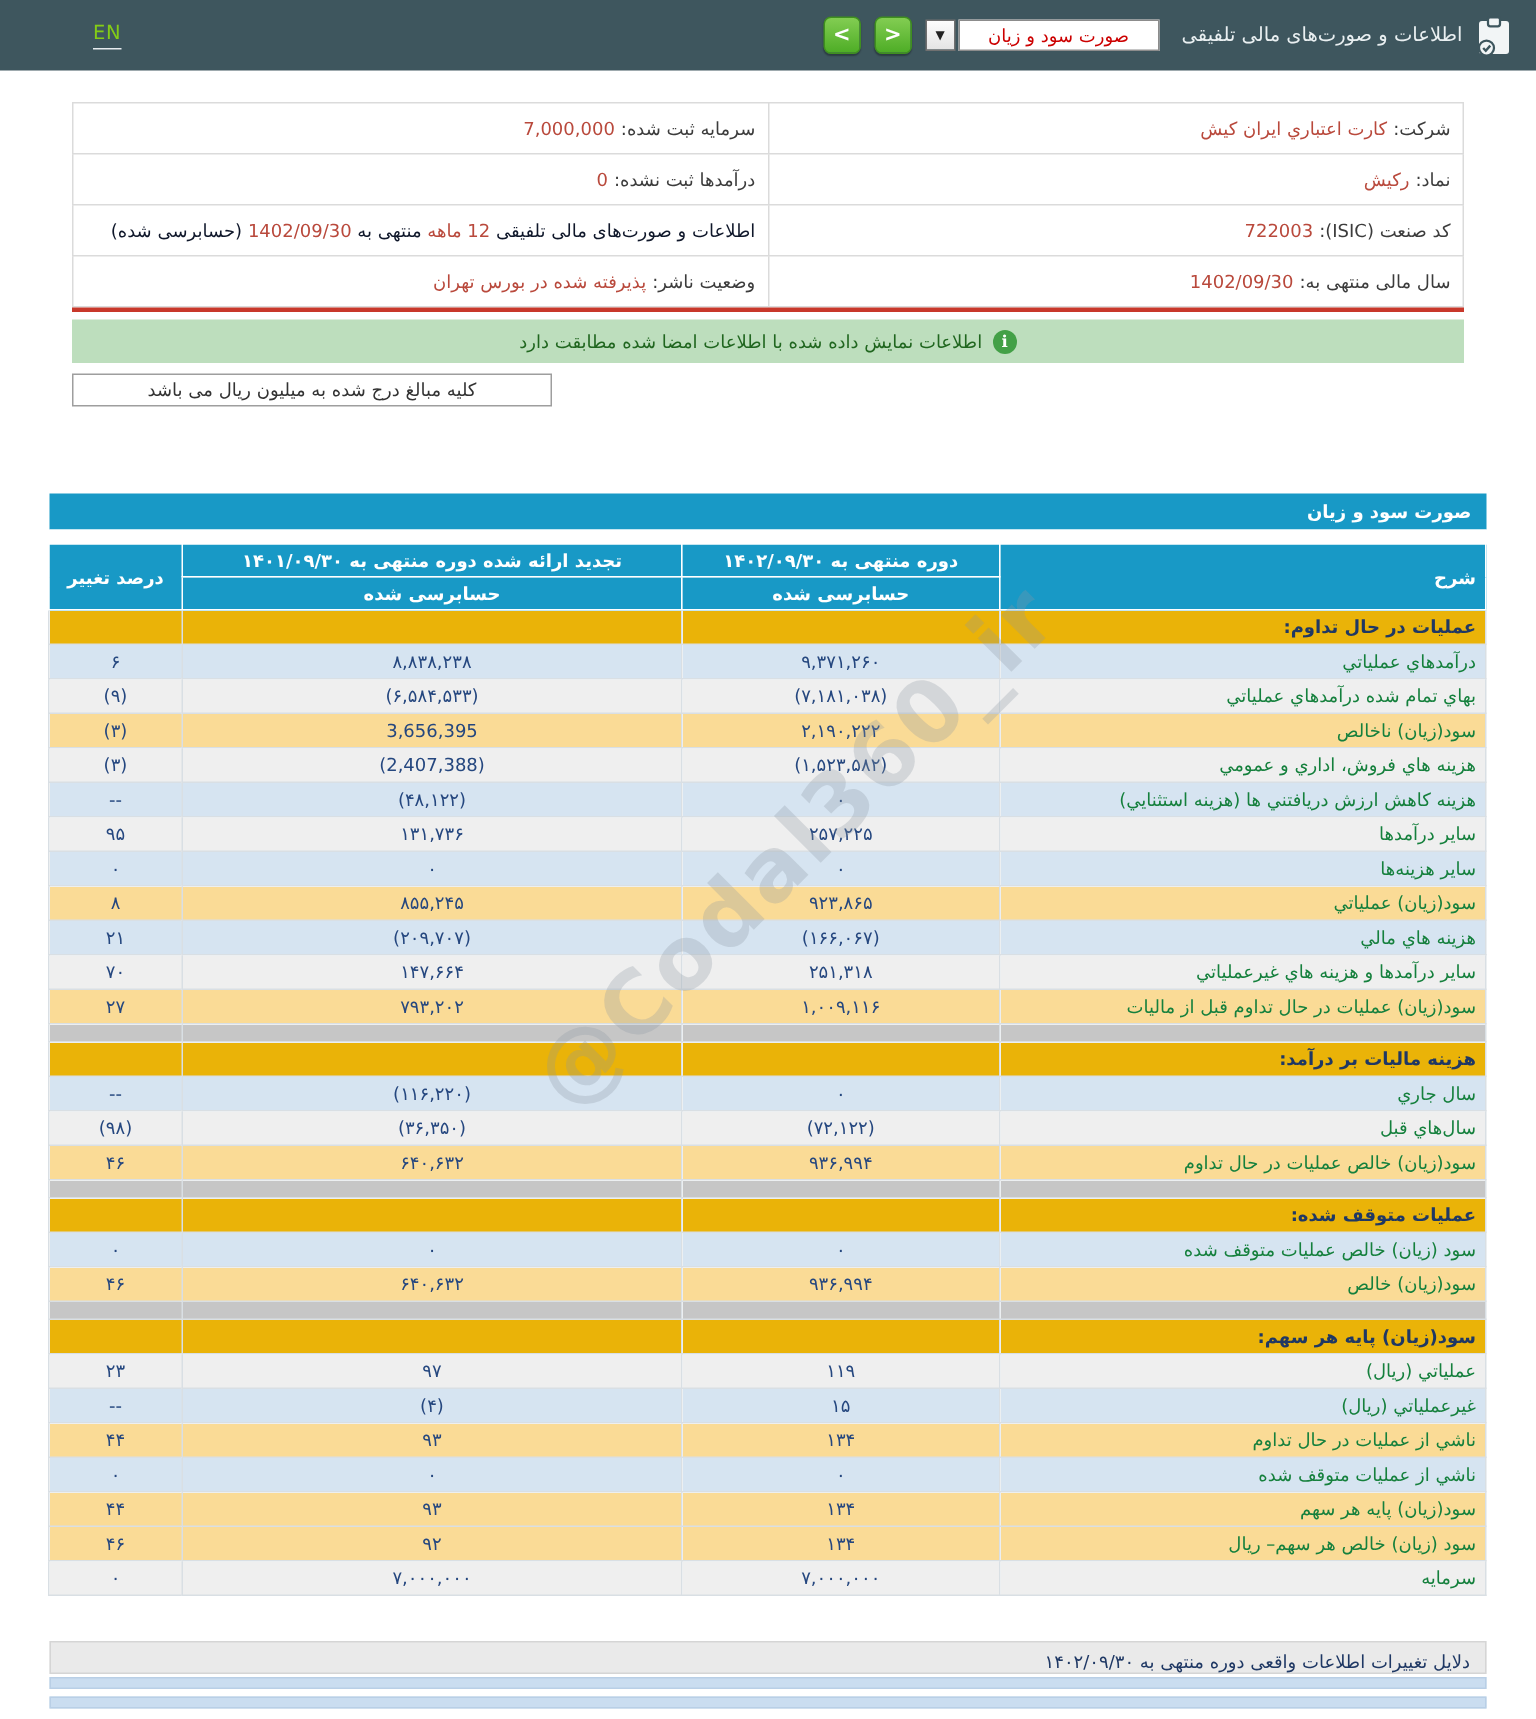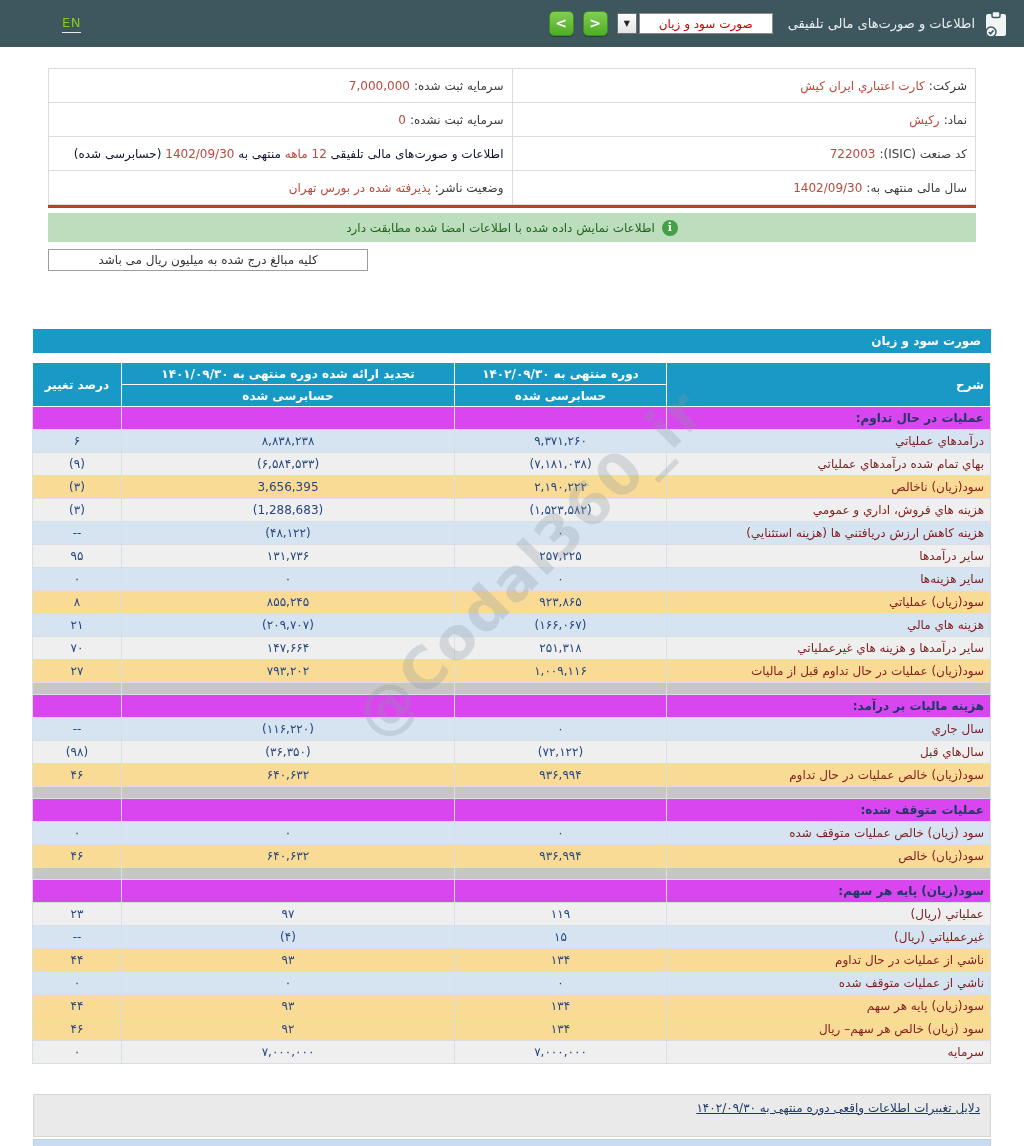--- a/index.html
+++ b/index.html
@@ -79,40 +79,40 @@
   }
   table.stmt th {
     background:#1899C6; color:#fff; font-weight:bold; font-size:12px;
     border:1px solid #FFFFFF; height:22px; padding:1px 6px; text-align:center;
   }
   table.stmt th.desc-h { text-align:right; }
   table.stmt td {
     border:1px solid #D9DFE4; height:23px; padding:1px 6px;
     font-size:12px; color:#25477F; text-align:center; white-space:nowrap; overflow:hidden;
   }
-  table.stmt td.desc { text-align:right; color:#7f1d1d; }
+  table.stmt td.desc { text-align:right; color:#15803d; }
   tr.row-b td { background:#D6E4F1; }
   tr.row-w td { background:#EFEFEF; }
   tr.row-y td { background:#FADB96; }
-  tr.sec td { background:#d946ef; }
+  tr.sec td { background:#eab308; }
   tr.sec td.desc { font-weight:bold; color:#1F3864; }
   tr.spacer td { background:#C6C6C6; height:12px; padding:0; }
   td.neg { color:#EC0000; }
   
   .watermark {
     position:absolute; top:530px; left:295px; width:470px; text-align:center;
     transform:rotate(-45deg); font-size:58px; font-weight:bold;
     color:rgba(140,150,160,0.28); letter-spacing:2px; pointer-events:none;
     direction:ltr; z-index:50; white-space:nowrap;
   }
   
   .footer-bars { margin:30px 33px 0; }
   .disc-bar {
-    height:43px; line-height:26px; background:#EAEAEA; border:1px solid #D5D5D5;
-    padding:0 10px; color:#1F3864; font-size:12px; cursor:pointer; margin-bottom:2px;text-decoration:underline;
+    height:22px; line-height:26px; background:#EAEAEA; border:1px solid #D5D5D5;
+    padding:0 10px; color:#1F3864; font-size:12px; cursor:pointer; margin-bottom:2px;
   }
   .disc-strip {
     height:8px; background:#CADDF0; border:1px solid #B9CFE6; margin-bottom:5px;
   }
 </style>
 </head>
 <body>
 
 <div class="topbar">
   <svg class="clip-icon" viewBox="0 0 24 28">
@@ -133,21 +133,21 @@
 </div>
 
 <table class="company">
   <tbody>
       <tr>
         <td><span class="c-label">شرکت:</span><span class="c-val">کارت اعتباري ایران کیش</span></td>
         <td><span class="c-label">سرمایه ثبت شده:</span><span class="c-val">7,000,000</span></td>
       </tr>
       <tr>
         <td><span class="c-label">نماد:</span><span class="c-val">رکیش</span></td>
-        <td><span class="c-label">سرمایه ثبت نشده:</span><span class="c-val">0</span></td>
+        <td><span class="c-label">درآمدها ثبت نشده:</span><span class="c-val">0</span></td>
       </tr>
       <tr>
         <td><span class="c-label">کد صنعت (ISIC):</span><span class="c-val">722003</span></td>
         <td><span class="c-plain">اطلاعات و صورت‌های مالی تلفیقی </span><span class="c-val">12 ماهه</span><span class="c-plain"> منتهی به </span><span class="c-val">1402/09/30</span><span class="c-plain"> (حسابرسی شده)</span></td>
       </tr>
       <tr>
         <td><span class="c-label">سال مالی منتهی به:</span><span class="c-val">1402/09/30</span></td>
         <td><span class="c-label">وضعیت ناشر:</span><span class="c-val">پذیرفته شده در بورس تهران</span></td>
       </tr>
     </tbody>
@@ -204,21 +204,21 @@
         </tr>
         <tr class="row-y">
           <td class="desc">سود(زیان) ناخالص</td>
           <td class="val">۲,۱۹۰,۲۲۲</td>
           <td class="val">3,656,395</td>
           <td class="pct neg">(۳)</td>
         </tr>
         <tr class="row-w">
           <td class="desc">هزینه هاي فروش، اداري و عمومي</td>
           <td class="val neg">(۱,۵۲۳,۵۸۲)</td>
-          <td class="val neg">(1,288,683)</td>
+          <td class="val neg">(2,407,388)</td>
           <td class="pct neg">(۳)</td>
         </tr>
         <tr class="row-b">
           <td class="desc">هزینه کاهش ارزش دریافتني ها (هزینه استثنایي)</td>
           <td class="val">۰</td>
           <td class="val neg">(۴۸,۱۲۲)</td>
           <td class="pct">--</td>
         </tr>
         <tr class="row-w">
           <td class="desc">سایر درآمدها</td>

